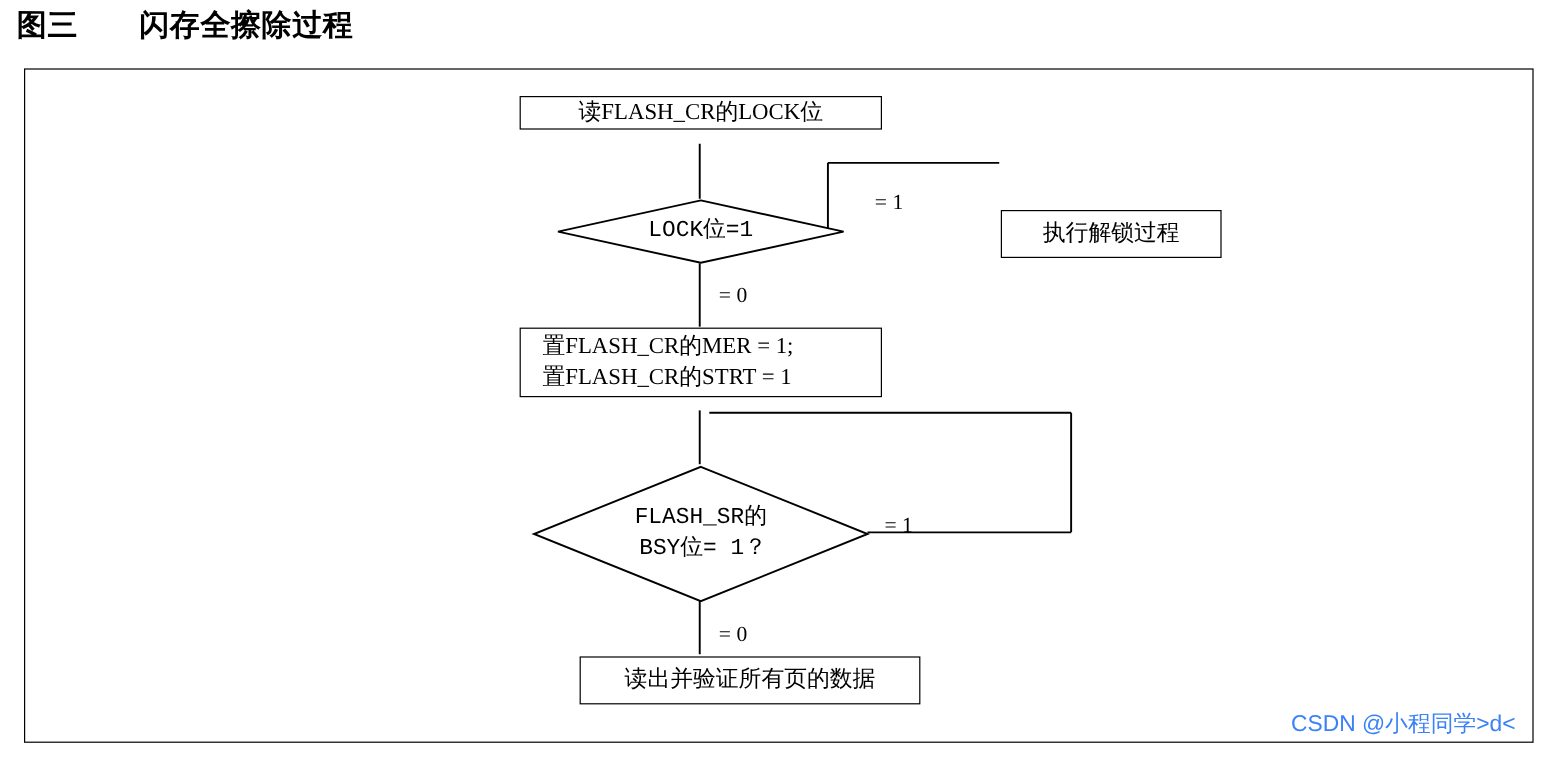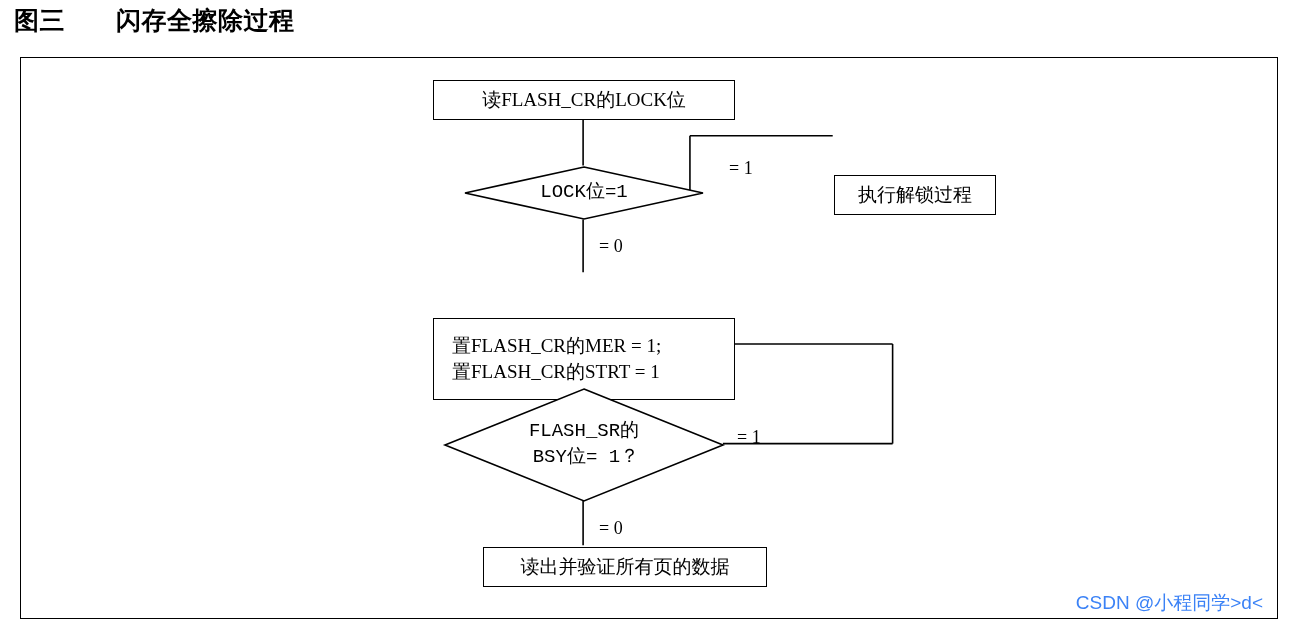--- a/index.html
+++ b/index.html
@@ -118,36 +118,36 @@
 
     <line x1="563" y1="285" x2="563" y2="330" stroke="#000000" stroke-width="1.6"></line>
 
     <line x1="703" y1="387" x2="873" y2="387" stroke="#000000" stroke-width="1.6"></line>
     <line x1="873" y1="387" x2="873" y2="287" stroke="#000000" stroke-width="1.6"></line>
     <line x1="873" y1="287" x2="571" y2="287" stroke="#000000" stroke-width="1.6"></line>
 
     <line x1="563" y1="444" x2="563" y2="489" stroke="#000000" stroke-width="1.6"></line>
   </svg>
 
-  <div class="node box" style="left:412px; top:22px; width:302px; height:40px;">
+  <div class="node box" style="left:412px; top:22px; width:302px; height:28px;">
     <span>读FLASH_CR的LOCK位</span>
   </div>
 
   <div class="diamond-wrap" style="left:443px; top:108px; width:240px; height:54px;">
     <svg width="240" height="54" viewBox="0 0 240 54">
       <polygon points="120,1 239,27 120,53 1,27" fill="#ffffff" stroke="#000000" stroke-width="1.6"></polygon>
     </svg>
     <div class="diamond-label">LOCK位=1</div>
   </div>
 
-  <div class="node box" style="left:813px; top:117px; width:162px; height:40px;">
+  <div class="node box" style="left:813px; top:117px; width:184px; height:40px;">
     <span>执行解锁过程</span>
   </div>
 
-  <div class="node box" style="left:412px; top:215px; width:302px; height:82px; text-align:left; justify-content:flex-start; padding-left:18px;margin-top:45px;">
+  <div class="node box" style="left:412px; top:215px; width:302px; height:58px; text-align:left; justify-content:flex-start; padding-left:18px;">
     <span>置FLASH_CR的MER = 1;
 置FLASH_CR的STRT = 1</span>
   </div>
 
   <div class="diamond-wrap" style="left:423px; top:330px; width:280px; height:114px;">
     <svg width="280" height="114" viewBox="0 0 280 114">
       <polygon points="140,1 279,57 140,113 1,57" fill="#ffffff" stroke="#000000" stroke-width="1.6"></polygon>
     </svg>
     <div class="diamond-label">FLASH_SR的
 BSY位= 1？</div>

